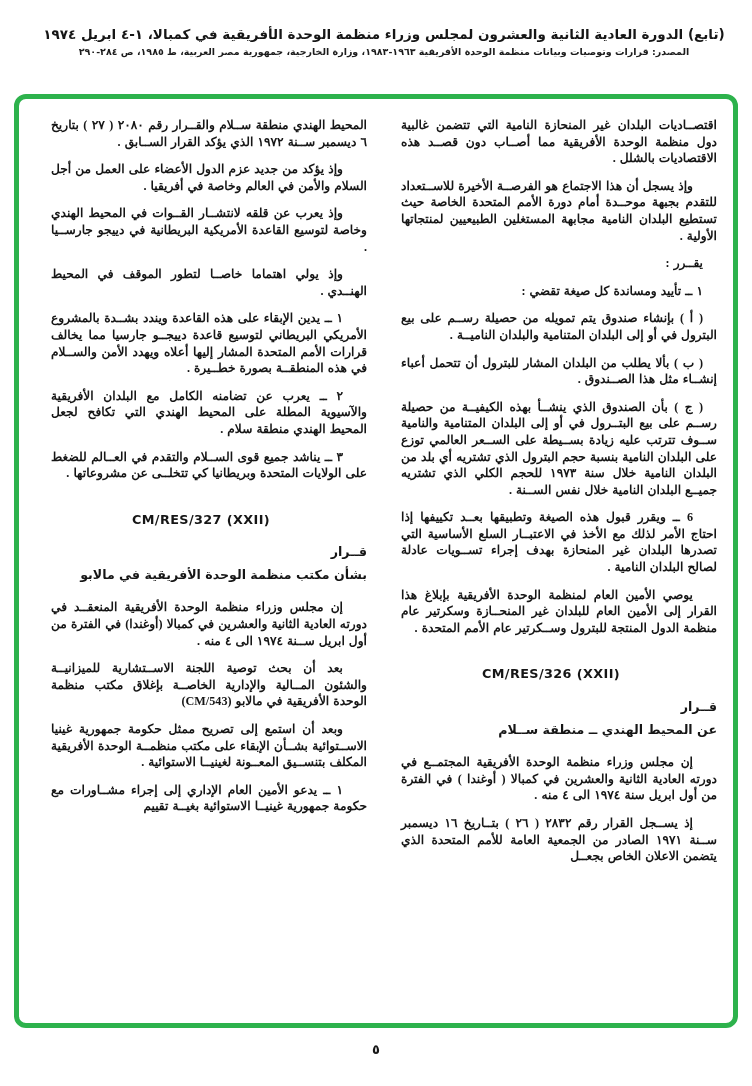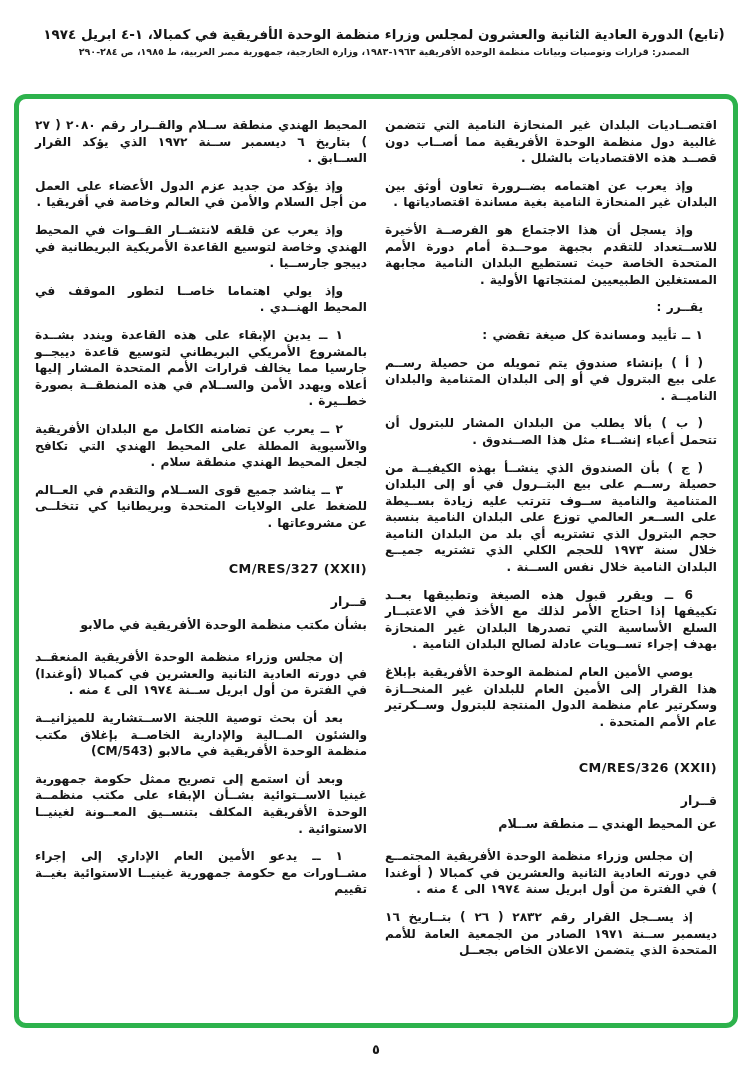--- a/index.html
+++ b/index.html
@@ -55,30 +55,31 @@
   }
   .col {
     flex: 1 1 0;
     min-width: 0;
     direction: rtl;
     font-size: 12.2px;
     font-weight: bold;
     line-height: 16.6px;
   }
   .para {
-    margin: 0 0 11px 0;
+    margin: 0 0 11px 16px;
     text-align: justify;
     text-indent: 24px;
     word-spacing: 1px;
+    font-family: Liberation Serif, serif;
   }
   .para.noindent { text-indent: 0; }
   .para.lead { text-indent: 14px; }
   .rescode {
     direction: ltr;
-    text-align: right;
+    text-align: center;
     font-size: 12.8px;
     font-weight: bold;
     letter-spacing: 0.4px;
     margin: 30px 0 10px 0;
     text-indent: 0;
   }
   .hcenter {
     text-align: right;
     text-indent: 0;
     margin: 16px 0 6px 0;
@@ -100,21 +101,20 @@
 
 <header class="page-header">
   <div class="header-title">(تابع) الدورة العادية الثانية والعشرون لمجلس وزراء منظمة الوحدة الأفريقية في كمبالا، ١-٤ ابريل ١٩٧٤</div>
   <div class="header-source">المصدر: قرارات وتوصيات وبيانات منظمة الوحدة الأفريقية ١٩٦٣-١٩٨٣، وزارة الخارجية، جمهورية مصر العربية، ط ١٩٨٥، ص ٢٨٤-٢٩٠</div>
 </header>
 
 <main class="content-frame" style="border-color: rgb(45, 178, 76);">
 
   <section class="col">
     <p class="para noindent">اقتصــاديات البلدان غير المنحازة النامية التي تتضمن غالبية دول منظمة الوحدة الأفريقية مما أصــاب دون قصــد هذه الاقتصاديات بالشلل .</p>
-    <p class="para">وإذ يعرب عن اهتمامه بضــرورة تعاون أوثق بين البلدان غير المنحازة النامية بغية مساندة اقتصادياتها .</p>
     <p class="para">وإذ يسجل أن هذا الاجتماع هو الفرصــة الأخيرة للاســتعداد للتقدم بجبهة موحــدة أمام دورة الأمم المتحدة الخاصة حيث تستطيع البلدان النامية مجابهة المستغلين الطبيعيين لمنتجاتها الأولية .</p>
     <p class="para lead">يقــرر :</p>
     <p class="para lead">١ ــ تأييد ومساندة كل صيغة تقضي :</p>
     <p class="para lead">( أ ) بإنشاء صندوق يتم تمويله من حصيلة رســم على بيع البترول في أو إلى البلدان المتنامية والبلدان الناميــة .</p>
     <p class="para lead">( ب ) بألا يطلب من البلدان المشار للبترول أن تتحمل أعباء إنشــاء مثل هذا الصــندوق .</p>
     <p class="para lead">( ج ) بأن الصندوق الذي ينشــأ بهذه الكيفيــة من حصيلة رســم على بيع البتــرول في أو إلى البلدان المتنامية والنامية ســوف تترتب عليه زيادة بســيطة على الســعر العالمي توزع على البلدان النامية بنسبة حجم البترول الذي تشتريه أي بلد من البلدان النامية خلال سنة ١٩٧٣ للحجم الكلي الذي تشتريه جميــع البلدان النامية خلال نفس الســنة .</p>
     <p class="para">6 ــ ويقرر قبول هذه الصيغة وتطبيقها بعــد تكييفها إذا احتاج الأمر لذلك مع الأخذ في الاعتبــار السلع الأساسية التي تصدرها البلدان غير المنحازة بهدف إجراء تســويات عادلة لصالح البلدان النامية .</p>
     <p class="para">يوصي الأمين العام لمنظمة الوحدة الأفريقية بإبلاغ هذا القرار إلى الأمين العام للبلدان غير المنحــازة وسكرتير عام منظمة الدول المنتجة للبترول وســكرتير عام الأمم المتحدة .</p>
     <p class="rescode">CM/RES/326 (XXII)</p>
     <p class="hcenter">قــرار</p>

